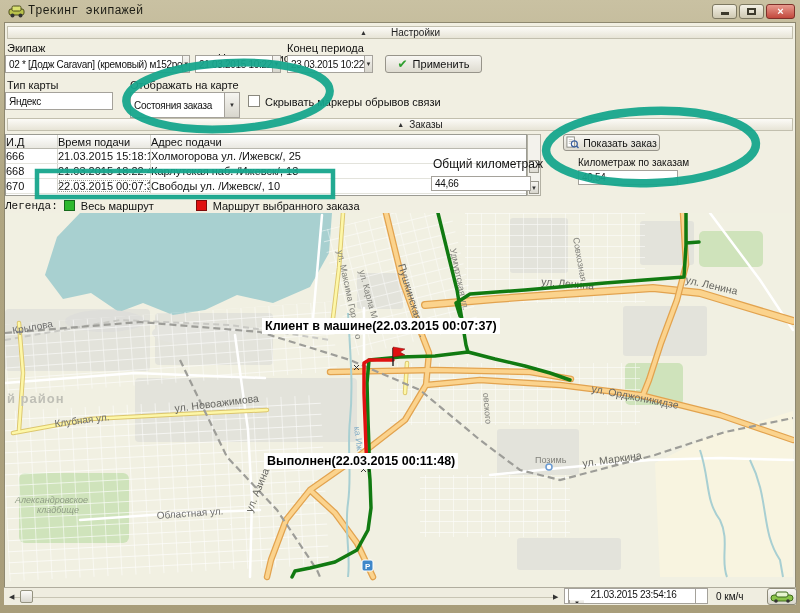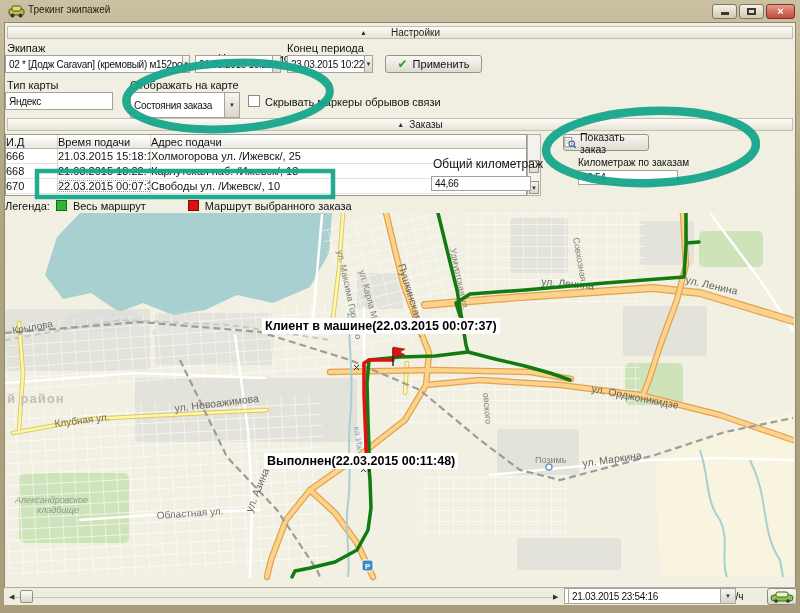--- a/index.html
+++ b/index.html
@@ -3,21 +3,21 @@
 <meta charset="utf-8">
 <style>
   html,body{margin:0;padding:0;background:#555;}
   *{box-sizing:border-box;}
   .window{position:relative;width:800px;height:613px;
     font-family:"Liberation Sans","DejaVu Sans",sans-serif;
     background:linear-gradient(180deg,#c9c1a2,#b0a682 30%,#a89d7a);
     outline:1px solid #565440;overflow:hidden;}
   
   .titlebar{position:absolute;left:0;top:0;width:800px;height:22px;}
-  .title-text{position:absolute;left:28px;top:4px;font-size:10px;color:#1c1c14;}
+  .title-text{position:absolute;left:28px;top:4px;font-size:12px;color:#1c1c14;font-family:Liberation Mono, monospace;}
   .app-icon{position:absolute;left:8px;top:4px;width:17px;height:14px;}
   .winbtn{position:absolute;top:4px;height:15px;border:1px solid #7d7861;border-radius:3px;
     background:linear-gradient(180deg,#f4f1e6,#cfc9b2);}
   .winbtn.min{left:712px;width:25px;}
   .winbtn.max{left:739px;width:25px;}
   .winbtn.close{left:766px;width:29px;background:linear-gradient(180deg,#e89a8e,#c2493d);border-color:#7e3029;
     color:#fff;font-size:11px;font-weight:bold;text-align:center;line-height:13px;}
   .min-glyph{position:absolute;left:8px;bottom:3px;width:8px;height:3px;background:#3d3a2c;}
   .max-glyph{position:absolute;left:7px;top:3px;width:9px;height:7px;border:2px solid #3d3a2c;}
   
@@ -174,41 +174,41 @@
     </div>
   </div>
 
   <div class="vscroll">
     <div class="vthumb"></div>
     <div class="vbtn">
         <span>▼</span>
       </div>
   </div>
 
-  <div class="btn" style="left:563px;top:134px;width:86px;height:17px;font-size:10.5px;gap:4px;">
+  <div class="btn" style="left:563px;top:134px;width:97px;height:17px;font-size:10.5px;gap:4px;">
     <svg width="13" height="13" viewBox="0 0 14 14">
       <rect x="1" y="1" width="8" height="11" fill="#fff" stroke="#8a8a80"></rect>
       <path d="M3 4h4M3 6h4M3 8h2" stroke="#b0b0a6" stroke-width="0.8"></path>
       <circle cx="9" cy="8.5" r="3.2" fill="none" stroke="#3a5f9e" stroke-width="1.3"></circle>
       <path d="M11.3 10.8L13.5 13" stroke="#3a5f9e" stroke-width="1.6"></path>
     </svg>
     <span>Показать заказ</span>
   </div>
 
   <span class="lbl" style="left:433px;top:157px;font-size:12px;">Общий километраж</span>
   <span class="lbl" style="left:578px;top:157px;font-size:10px;">Километраж по заказам</span>
   <div class="field" style="left:431px;top:176px;width:100px;height:15px;">
     <span class="val">44,66</span>
   </div>
   <div class="field" style="left:578px;top:170px;width:100px;height:15px;">
     <span class="val">40,54</span>
   </div>
 
   <div class="legend">
-    <span style="margin-right:6px;">Легенда:</span>
+    <span style="margin-right:6px;font-family:Liberation Mono, monospace;">Легенда:</span>
     <span class="sw g"></span>
     <span style="margin-right:42px;">Весь маршрут</span>
     <span class="sw r"></span>
     <span>Маршрут выбранного заказа</span>
   </div>
 
   <div class="map">
     <svg width="789" height="374" viewBox="0 0 789 374">
       <defs>
         <pattern id="gp" width="14" height="11" patternUnits="userSpaceOnUse">
@@ -361,21 +361,21 @@
     <div class="car-btn">
       <svg width="24" height="12" viewBox="0 0 24 12">
         <rect x="1" y="4" width="22" height="6" rx="3" fill="#8bc34a" stroke="#3f6b1c"></rect>
         <rect x="6" y="1" width="12" height="5" rx="2" fill="#e8f5d0" stroke="#3f6b1c"></rect>
         <circle cx="6" cy="10" r="1.8" fill="#333"></circle>
           <circle cx="18" cy="10" r="1.8" fill="#333"></circle>
       </svg>
     </div>
   </div>
 
-  <div class="combo" style="left:568px;top:588px;width:168px;height:16px;z-index:5;">
+  <div class="combo" style="left:568px;top:588px;width:128px;height:16px;z-index:5;flex-direction:column;">
     <span class="val">21.03.2015 23:54:16</span>
     <span class="arrow">▼</span>
   </div>
 
   <svg class="overlay" width="800" height="613">
     <ellipse cx="228" cy="96" rx="102" ry="33" fill="none" stroke="#16a58c" stroke-width="8" opacity="0.95" transform="rotate(-3 228 96)"></ellipse>
     <rect x="37" y="171" width="296" height="26" fill="none" stroke="#16a58c" stroke-width="4.5" opacity="0.95"></rect>
     <ellipse cx="651" cy="147" rx="105" ry="36" fill="none" stroke="#16a58c" stroke-width="8.5" opacity="0.95" transform="rotate(-2 651 147)"></ellipse>
   </svg>
 

